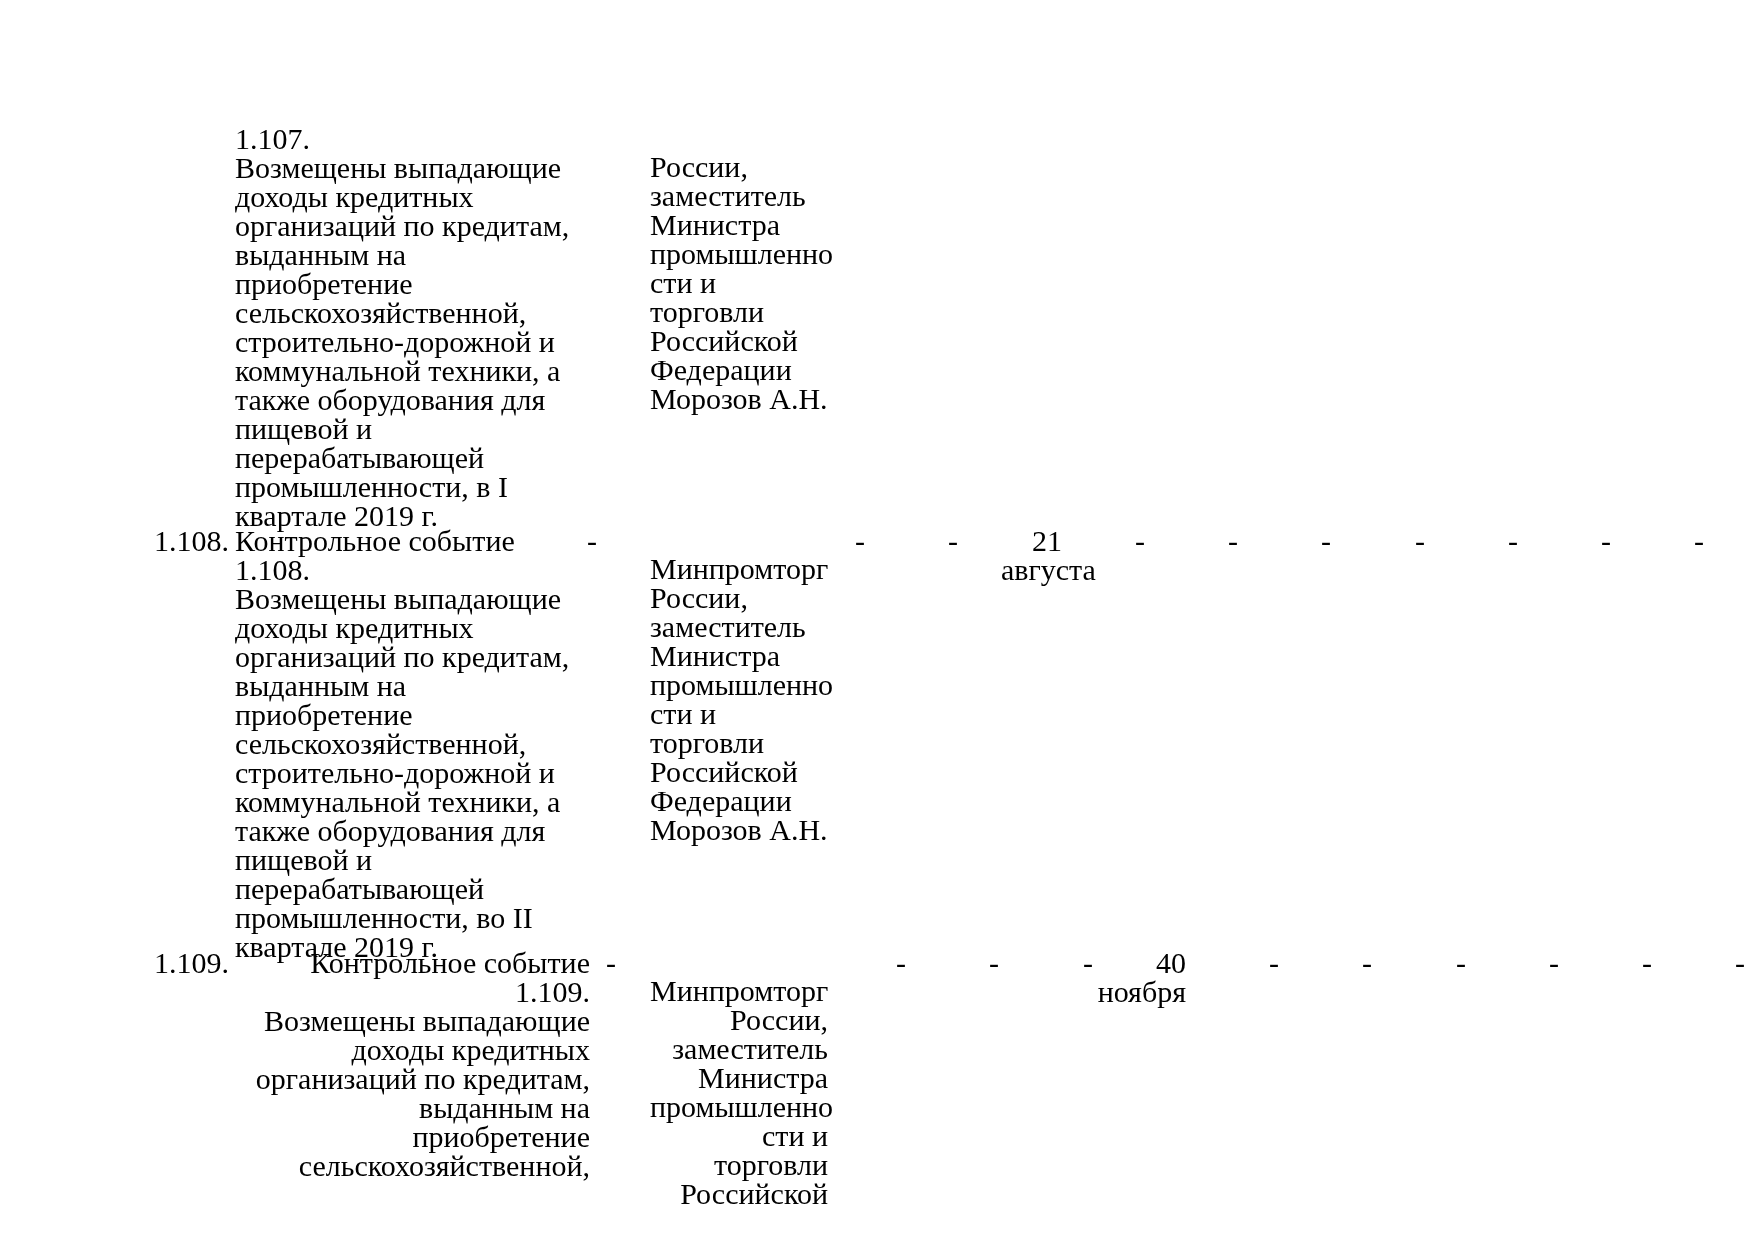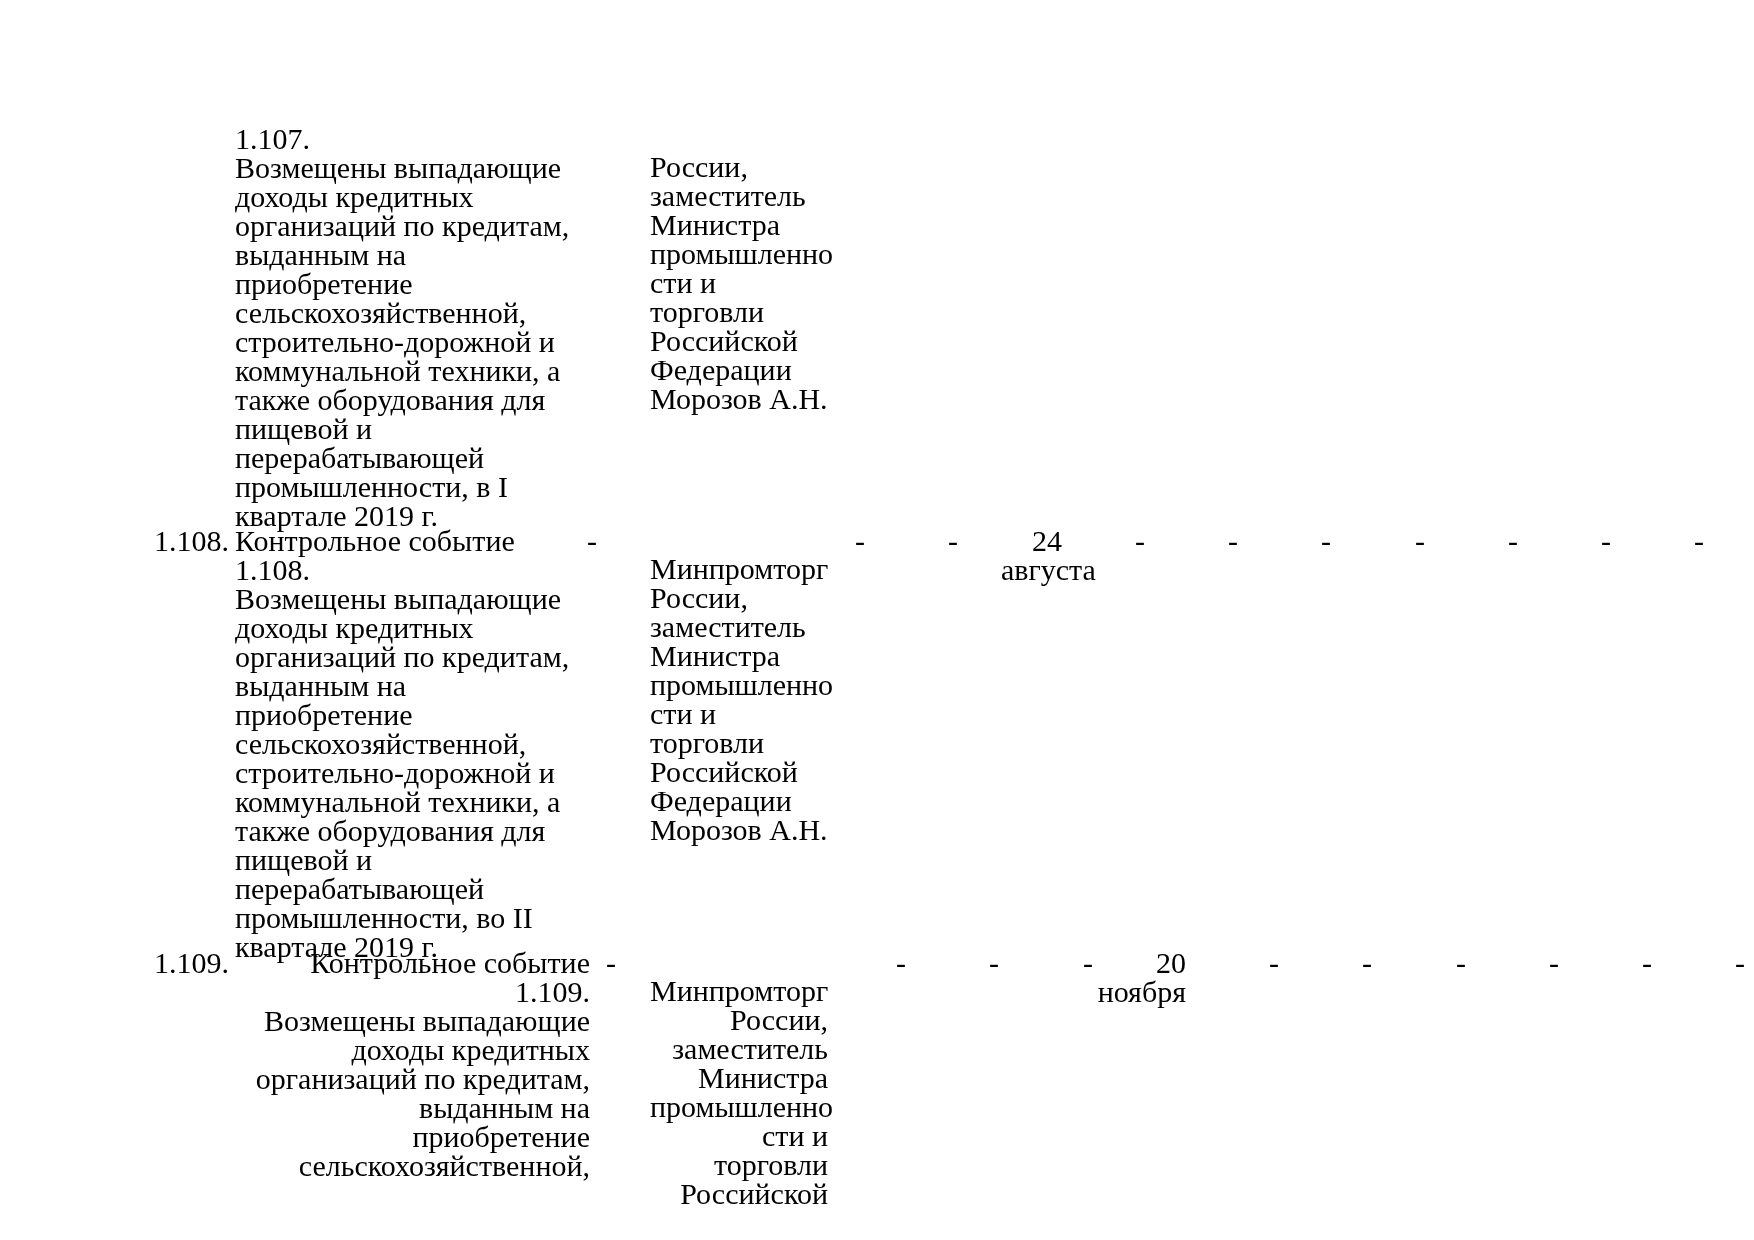--- a/index.html
+++ b/index.html
@@ -90,21 +90,21 @@
 России,
 заместитель
 Министра
 промышленно
 сти и торговли
 Российской
 Федерации
 Морозов А.Н.</div>
   <div class="cell nc c0 r1">-</div>
   <div class="cell nc c1 r1">-</div>
-  <div class="cell nc c2 r1">24
+  <div class="cell nc c2 r1">21
 августа</div>
   <div class="cell nc c3 r1">-</div>
   <div class="cell nc c4 r1">-</div>
   <div class="cell nc c5 r1">-</div>
   <div class="cell nc c6 r1">-</div>
   <div class="cell nc c7 r1">-</div>
   <div class="cell nc c8 r1">-</div>
   <div class="cell nc c9 r1">-</div>
 
   <div class="cell num r2">1.109.</div>
@@ -119,21 +119,21 @@
   <div class="cell resp r2">Минпромторг
 России,
 заместитель
 Министра
 промышленно
 сти и торговли
 Российской</div>
   <div class="cell nc c0 r2">-</div>
   <div class="cell nc c1 r2">-</div>
   <div class="cell nc c2 r2">-</div>
-  <div class="cell nc c3 r2">20
+  <div class="cell nc c3 r2">40
 ноября</div>
   <div class="cell nc c4 r2">-</div>
   <div class="cell nc c5 r2">-</div>
   <div class="cell nc c6 r2">-</div>
   <div class="cell nc c7 r2">-</div>
   <div class="cell nc c8 r2">-</div>
   <div class="cell nc c9 r2">-</div>
 
 </div>
 

